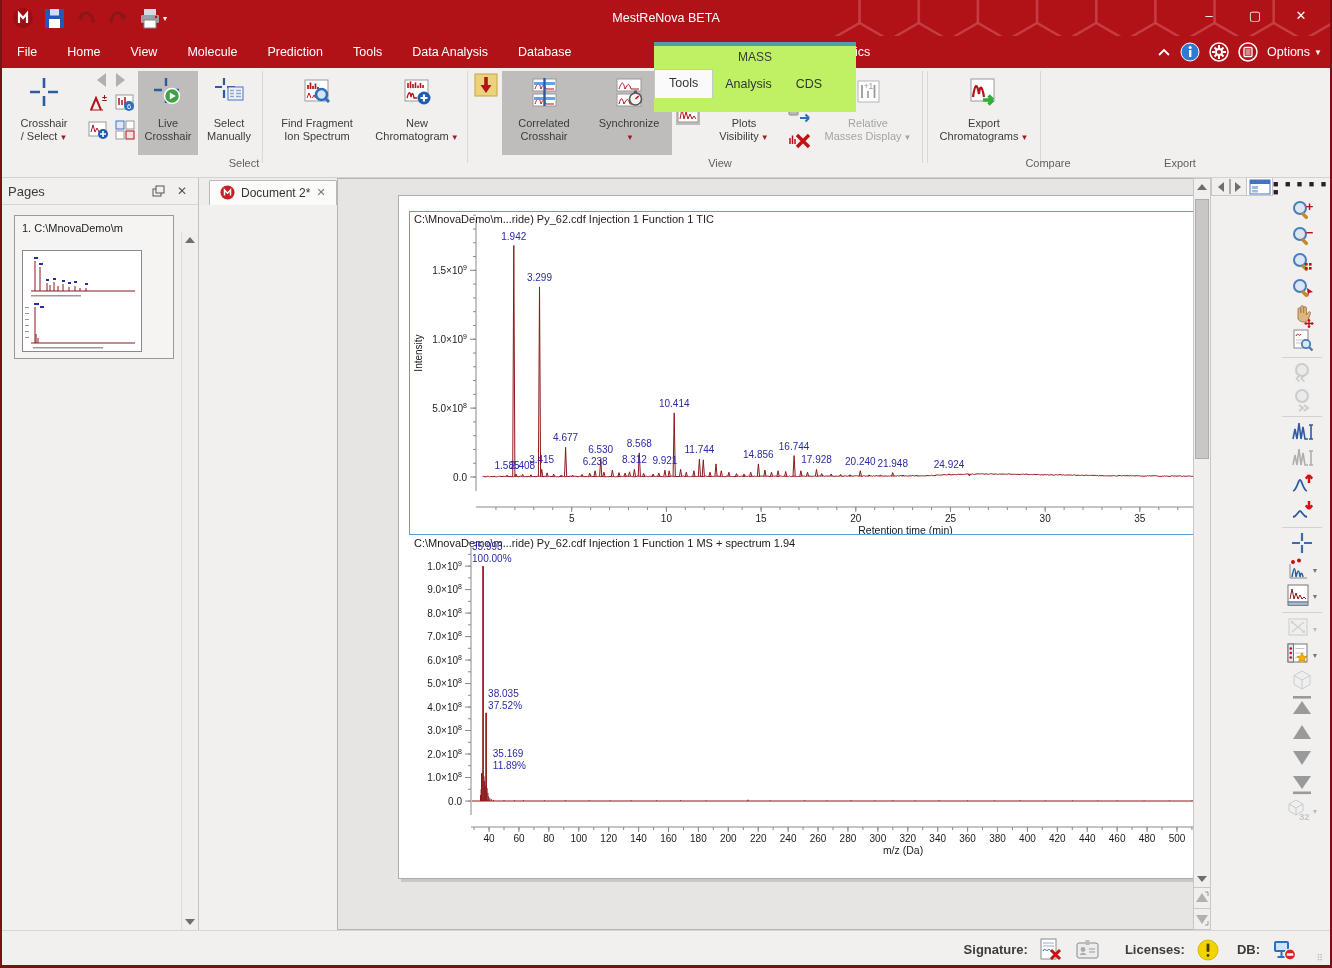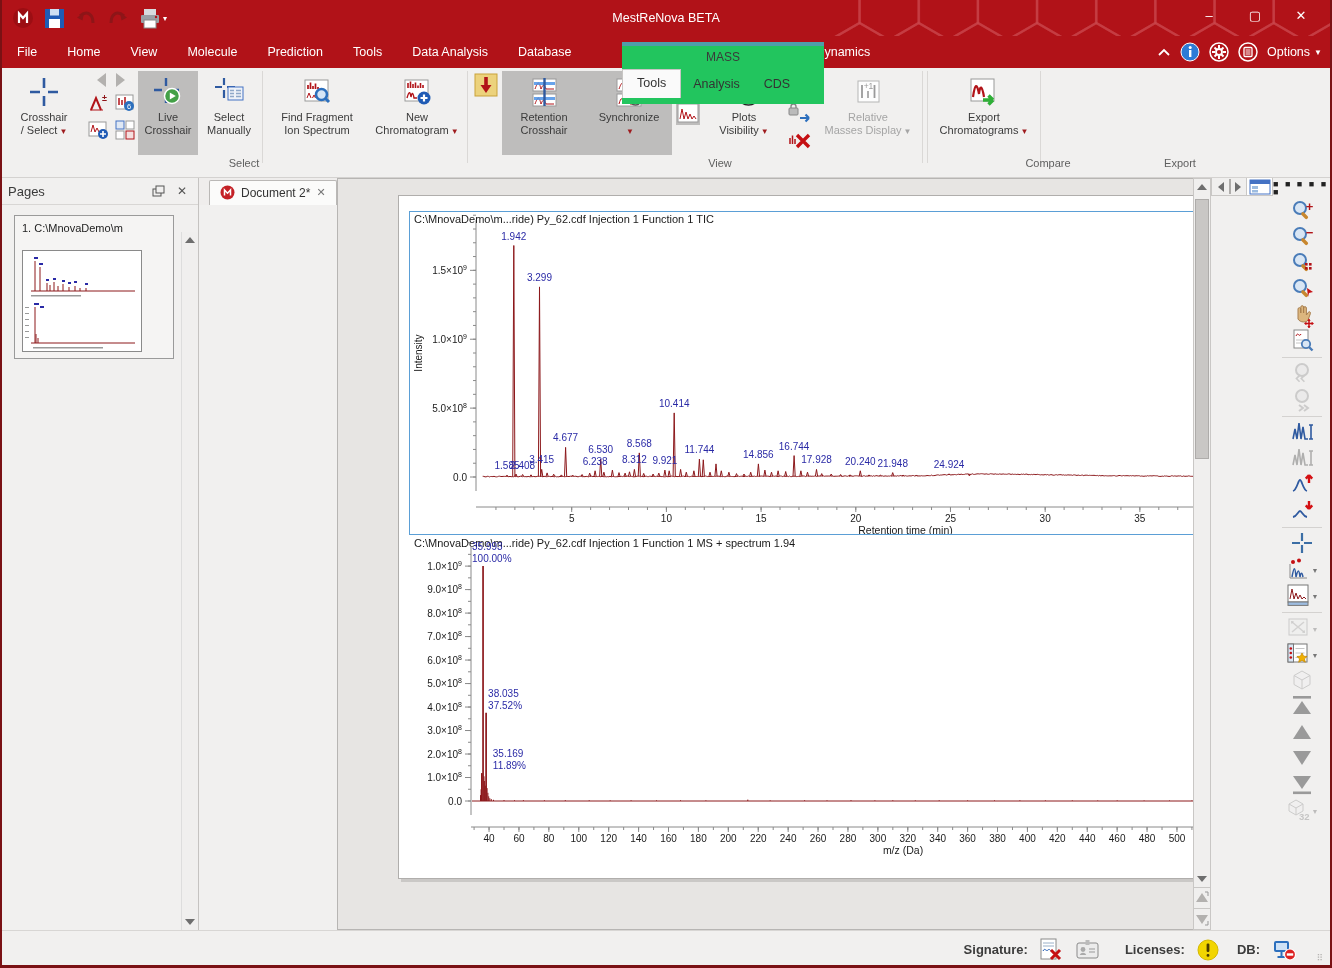--- a/index.html
+++ b/index.html
@@ -8,37 +8,37 @@
   svg{display:block}
   
   .titlebar{height:36px;background:#b11218;position:relative;display:flex;align-items:center;color:#fff;z-index:3}
   .menubar{height:32px;background:#b11218;position:relative;display:flex;align-items:center;color:#fff;z-index:3;font-size:12.5px}
   .hexwrap{position:absolute;right:0;top:0;width:500px;height:68px;z-index:0;overflow:hidden;pointer-events:none}
   .qicons{display:flex;align-items:center;gap:10px;padding-left:10px;z-index:2}
   .qbtn{display:flex;align-items:center;cursor:pointer}
   .apptitle{position:absolute;left:50%;transform:translateX(-50%);font-size:12.5px;color:#fff;z-index:1}
   .winbtns{position:absolute;right:6px;top:0;display:flex;z-index:4}
   .winbtn{width:46px;height:30px;display:flex;align-items:center;justify-content:center;color:#fff;cursor:pointer;font-size:13px}
-  .massblock{position:absolute;left:620px;top:6px;width:202px;height:62px;background:#22c55e;border-top:4px solid #4f9ea9;z-index:2}
+  .massblock{position:absolute;left:652px;top:6px;width:202px;height:70px;background:#bef264;border-top:4px solid #4f9ea9;z-index:2}
   .masslabel{text-align:center;color:#3a3a3a;font-size:12px;padding-top:4px}
   .masstabs{display:flex;align-items:flex-end;height:32px;margin-top:2px}
   .masstab{padding:6px 12px 7px;color:#333;cursor:pointer}
   .masstab.active{background:#fafafa;border:1px solid #c8c6c4;border-bottom:none;padding:6px 14px 8px}
   .menu-items{display:flex;align-items:flex-end;z-index:2}
   .menu-item{padding:0 15px;line-height:32px;cursor:pointer;white-space:nowrap}
   .menu-spacer{width:214px}
   .menu-right{position:absolute;right:8px;display:flex;align-items:center;gap:9px;z-index:4}
   .opt{display:flex;align-items:center;gap:4px;cursor:pointer}
   .ddw{font-size:8px}
   
   .ribbon{height:110px;background:#f1f0ef;border-bottom:1px solid #d4d2d0;position:relative}
   .rrow{display:flex;align-items:flex-start;padding:3px 2px 0;height:88px}
   .rbtn{height:84px;display:flex;flex-direction:column;align-items:center;padding-top:3px;cursor:pointer;border:1px solid transparent}
   .rbtn .ric{height:34px;display:flex;align-items:center;justify-content:center}
-  .rlab{font-size:11px;line-height:12.5px;color:#3b3b3b;text-align:center;margin-top:2px}
+  .rlab{font-size:11px;line-height:12.5px;color:#3b3b3b;text-align:center;margin-top:8px}
   .rbtn.sel{background:#bebdbc}
   .rbtn.dis .rlab{color:#a5a5a5}
   .dd{color:#9e1b1e;font-size:8px;margin-left:2px}
   .dd.gray{color:#a5a5a5}
   .rsep{width:1px;height:92px;background:#dad8d6;margin:0 2px;flex:none}
   .rgl{position:absolute;top:89px;transform:translateX(-50%);font-size:11px;color:#5f5f5f}
   .rmini-col{display:flex;flex-direction:column;align-items:center;width:54px;padding-top:2px}
   .rnav{display:flex;gap:10px;margin-bottom:4px}
   .tri{width:0;height:0;border-top:7px solid transparent;border-bottom:7px solid transparent;cursor:pointer}
   .tri.l{border-right:9px solid #b3b1af}
@@ -367,21 +367,21 @@
       <span class="ric">
           <svg width="30" height="30">
             <rect x="4" y="2" width="23" height="12" fill="#fff" stroke="#999"></rect>
             <rect x="4" y="17" width="23" height="12" fill="#fff" stroke="#999"></rect>
             <path d="M6 12c3-8 4-8 6 0c2-5 3-5 5 0h8" stroke="#b11318" fill="none"></path>
             <path d="M6 27c3-8 4-8 6 0c2-5 3-5 5 0h8" stroke="#b11318" fill="none"></path>
             <path d="M5 6.5h21M5 21.5h21" stroke="#4d94e8" stroke-width="3" opacity=".85"></path>
             <path d="M15.5 1v28" stroke="#2f5aa0" stroke-width="2.4"></path>
           </svg>
         </span>
-      <div class="rlab"><span>Retention</span><br><span>Crosshair</span></div>
+      <div class="rlab"><span>Correlated</span><br><span>Crosshair</span></div>
     </div>
 
     <div class="rbtn sel" style="width:86px">
       <span class="ric">
           <svg width="30" height="30">
             <rect x="3" y="2" width="24" height="12" fill="#fff" stroke="#999"></rect>
             <rect x="3" y="17" width="24" height="12" fill="#fff" stroke="#999"></rect>
             <path d="M5 12c3-8 4-8 6 0c3-6 4-6 6 0h8" stroke="#b11318" fill="none"></path>
             <path d="M5 27c2-7 3-7 5 0c3-6 4-6 6 0h9" stroke="#b11318" fill="none"></path>
             <circle cx="21.5" cy="22" r="6" fill="#f4f4f4" stroke="#555" stroke-width="1.6"></circle>

